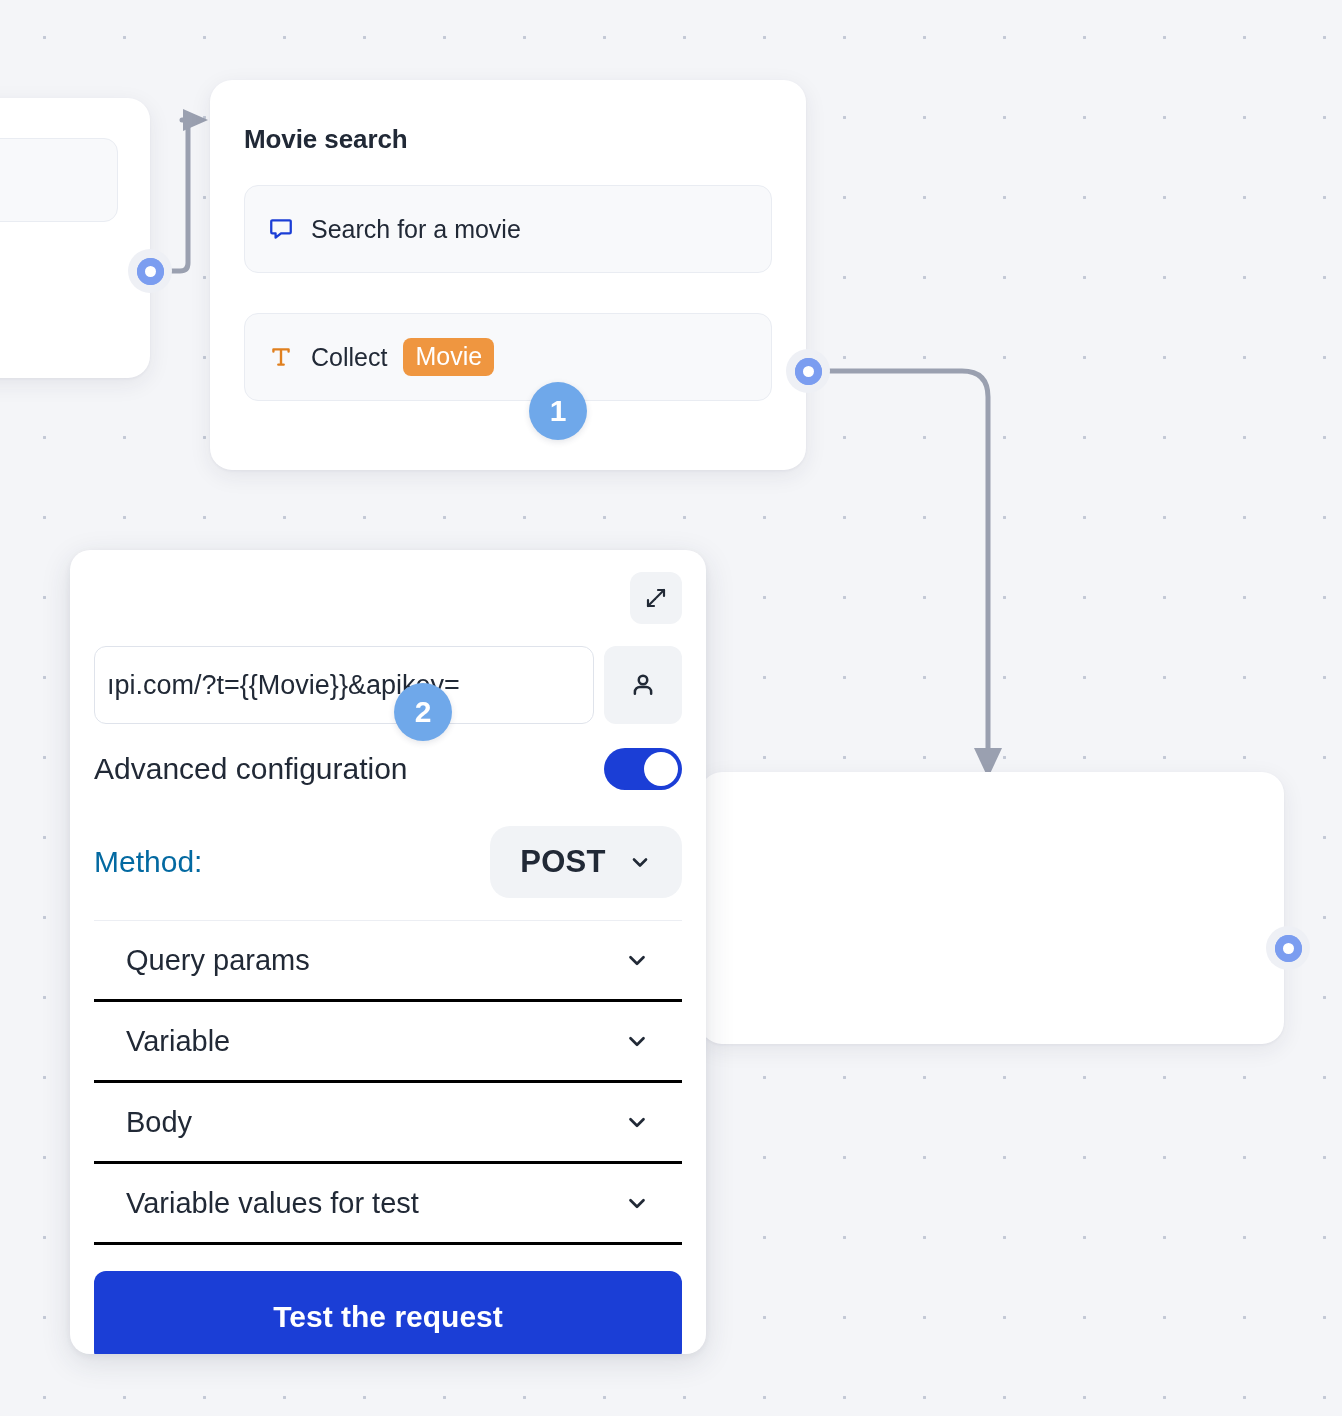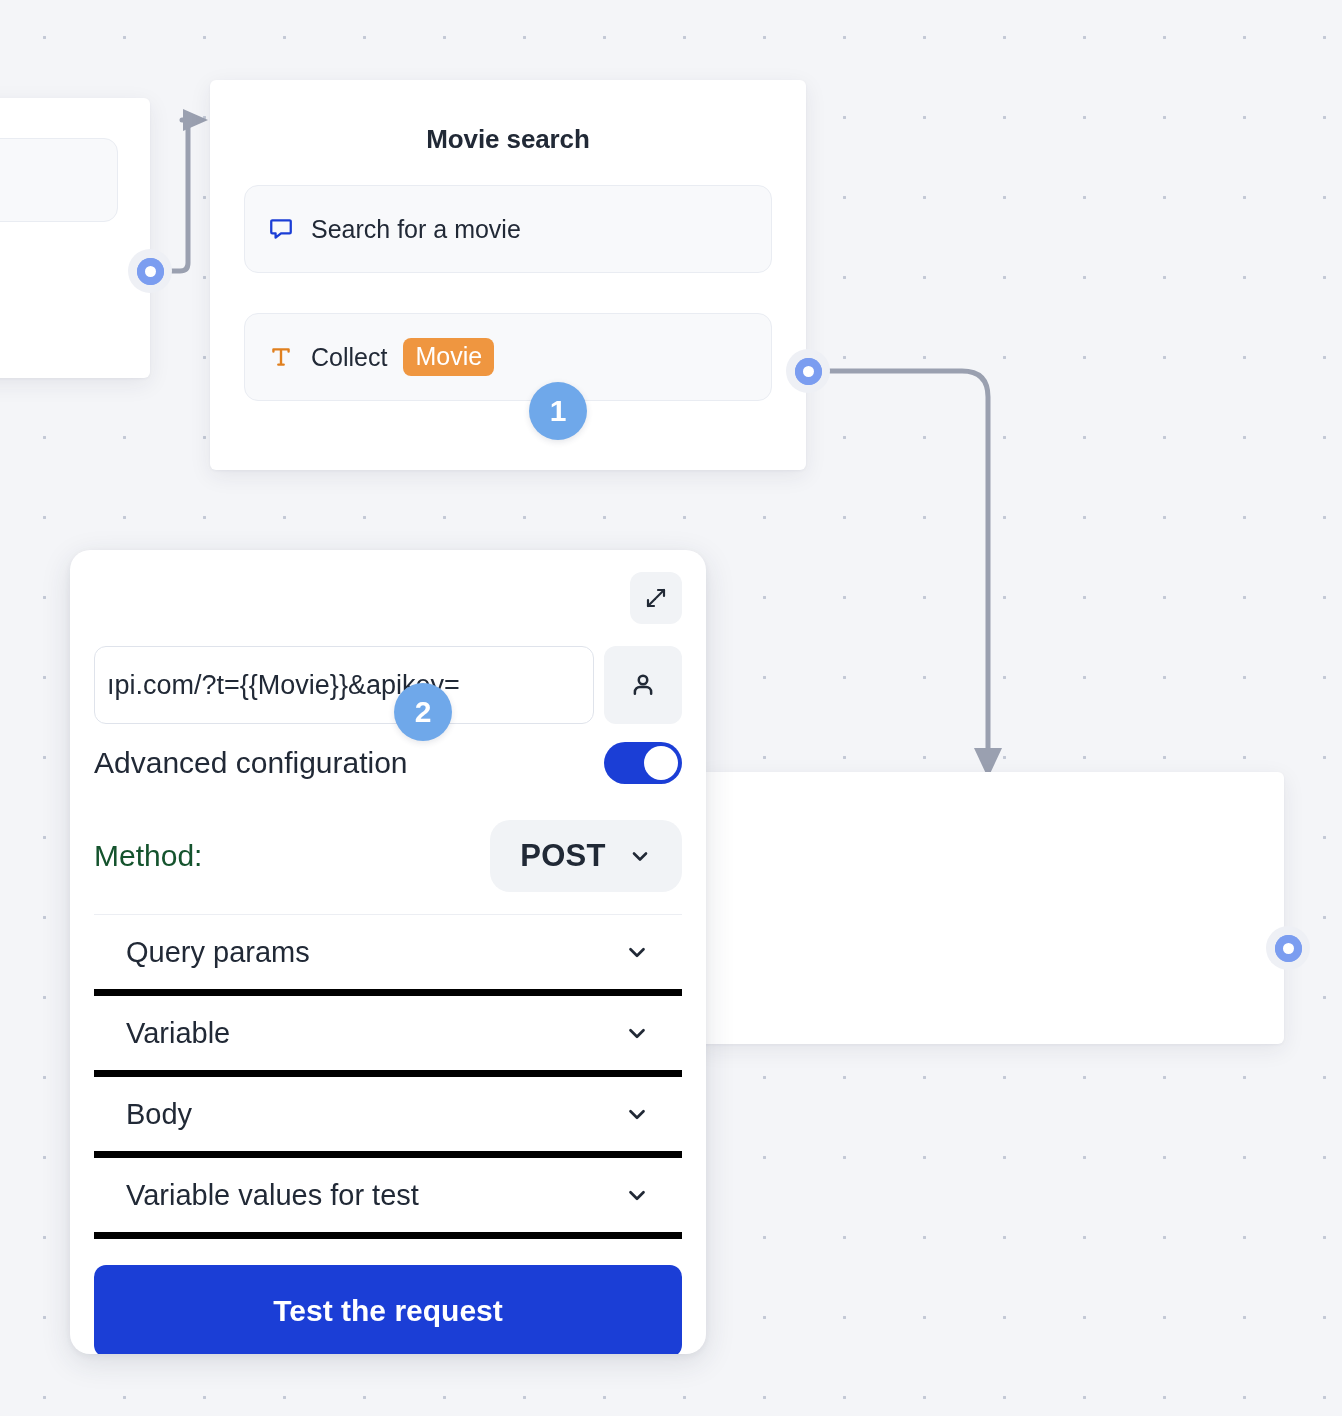--- a/index.html
+++ b/index.html
@@ -37,24 +37,23 @@
     top: 0;
     width: 1342px;
     height: 1416px;
     pointer-events: none;
   }
 
   
   .node {
     position: absolute;
     background: #ffffff;
-    border-radius: 6px;
+    border-radius: 22px;
     box-shadow: 0 6px 22px rgba(36, 44, 70, 0.08),
                 0 1px 3px rgba(36, 44, 70, 0.05);
-    text-align: center;
   }
 
   .node-title {
     font-size: 26px;
     font-weight: 700;
     color: #212936;
     letter-spacing: -0.1px;
   }
 
   .node-row {
@@ -242,21 +241,21 @@
     display: flex;
     align-items: center;
     justify-content: center;
     cursor: pointer;
   }
 
   .adv-row {
     display: flex;
     align-items: center;
     justify-content: space-between;
-    margin-top: 18px;
+    margin-top: 24px;
   }
 
   .adv-label {
     font-size: 30px;
     color: #212936;
   }
 
   .toggle {
     width: 78px;
     height: 42px;
@@ -280,21 +279,21 @@
     display: flex;
     align-items: center;
     justify-content: space-between;
     margin-top: 36px;
     padding-bottom: 22px;
     border-bottom: 1px solid #eceef3;
   }
 
   .method-label {
     font-size: 30px;
-    color: #14532d;
+    color: #0369a1;
   }
 
   .method-select {
     display: flex;
     align-items: center;
     gap: 22px;
     background: #f1f3f6;
     border-radius: 20px;
     padding: 0 26px;
     height: 72px;
@@ -309,21 +308,21 @@
     color: #212936;
     letter-spacing: 0.3px;
   }
 
   .accordion-item {
     display: flex;
     align-items: center;
     justify-content: space-between;
     height: 81px;
     padding: 0 32px;
-    border-bottom: 7px solid #000000;
+    border-bottom: 3px solid #000000;
     cursor: pointer;
   }
   .accordion-item .acc-label {
     font-size: 29px;
     color: #212936;
   }
 
   .test-btn {
     margin: 26px 0 0;
     width: 100%;

